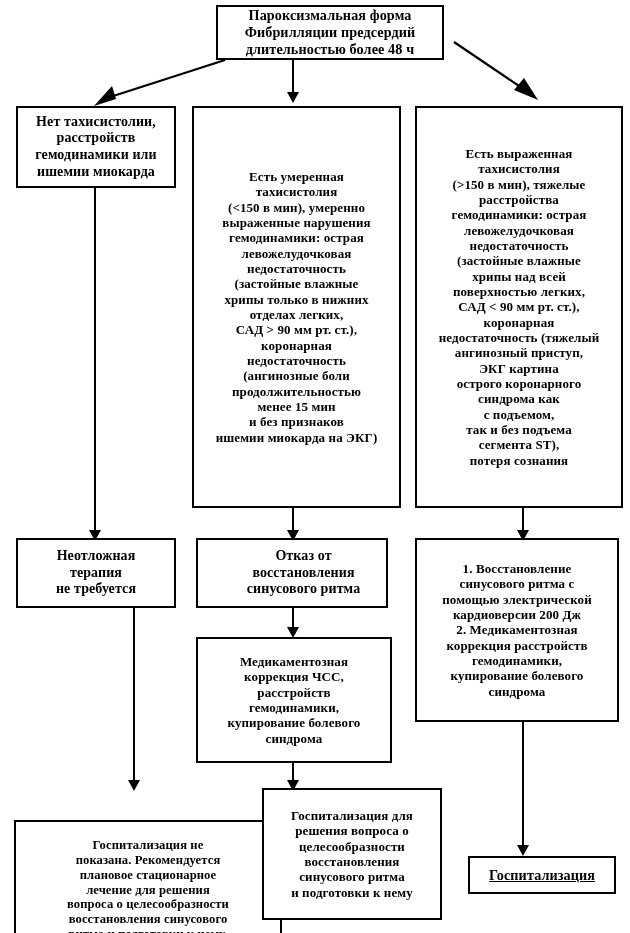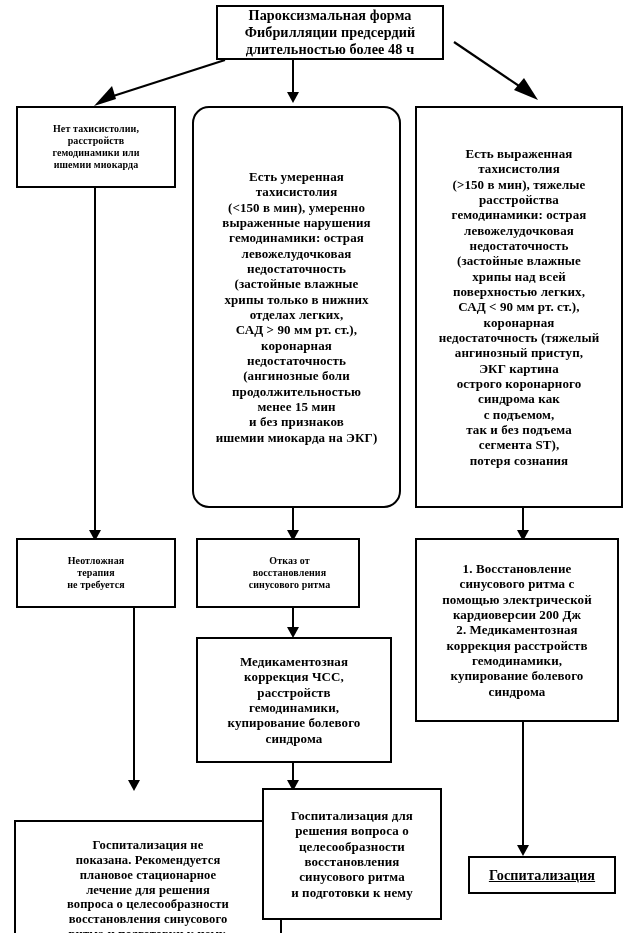--- a/index.html
+++ b/index.html
@@ -32,21 +32,21 @@
     z-index: 3;
     padding: 3px 4px;
   }
   .node .txt {
     display: block;
     width: 100%;
     white-space: pre-line;
   }
   
   .fs-14 { font-size: 14.2px; }
-  .fs-135 { font-size: 10px; }
+  .fs-135 { font-size: 14px; }
   .fs-13 { font-size: 13px; }
   .fs-125 { font-size: 12.6px; }
 
   
   .vline {
     position: absolute;
     width: 2px;
     background: #000000;
     z-index: 1;
   }
@@ -117,21 +117,21 @@
 длительностью более 48 ч</span>
   </div>
 
   <div class="node fs-135" style="left:16px; top:106px; width:160px; height:82px;">
     <span class="txt">Нет тахисистолии,
 расстройств
 гемодинамики или
 ишемии миокарда</span>
   </div>
 
-  <div class="node fs-13" style="left:192px; top:106px; width:209px; height:402px;border-radius:17px;">
+  <div class="node fs-13" style="left:192px; top:106px; width:209px; height:402px;">
     <span class="txt">Есть умеренная
 тахисистолия
 (&lt;150 в мин), умеренно
 выраженные нарушения
 гемодинамики: острая
 левожелудочковая
 недостаточность
 (застойные влажные
 хрипы только в нижних
 отделах легких,
@@ -168,21 +168,21 @@
 сегмента ST),
 потеря сознания</span>
   </div>
 
   <div class="node fs-135" style="left:16px; top:538px; width:160px; height:70px;">
     <span class="txt">Неотложная
 терапия
 не требуется</span>
   </div>
 
-  <div class="node fs-135" style="left:196px; top:538px; width:164px; height:70px;padding-left:27px;">
+  <div class="node fs-135" style="left:196px; top:538px; width:192px; height:70px;padding-left:27px;">
     <span class="txt">Отказ от
 восстановления
 синусового ритма</span>
   </div>
 
   <div class="node fs-13" style="left:196px; top:637px; width:196px; height:126px;">
     <span class="txt">Медикаментозная
 коррекция ЧСС,
 расстройств
 гемодинамики,

